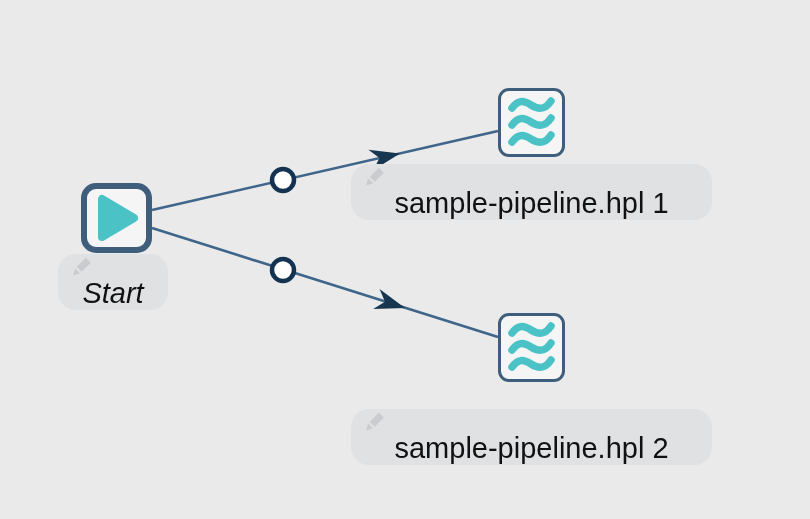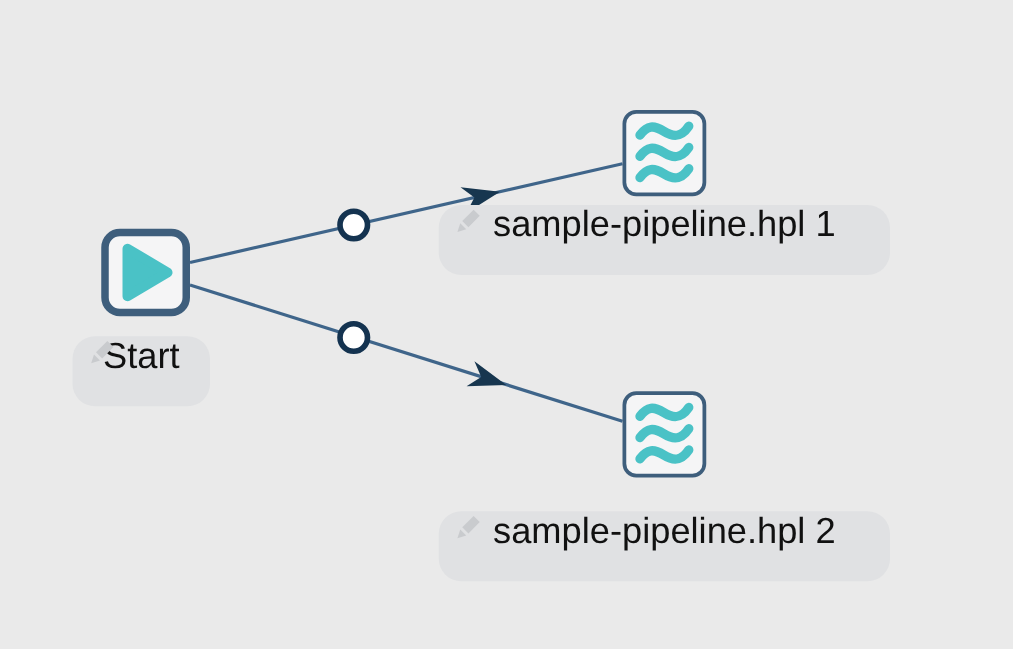--- a/index.html
+++ b/index.html
@@ -43,27 +43,27 @@
   }
   .pipeline-node-1 { left: 498px; top: 88px; }
   .pipeline-node-2 { left: 498px; top: 313px; }
   .node-icon svg { display: block; width: 100%; height: 100%; }
 
   .node-label {
     position: absolute;
     background: var(--label_bg, #e0e1e3);
     border-radius: 18px;
     display: flex;
-    align-items: flex-start;
+    align-items: flex-end;
     justify-content: center;
     font-size: 29px;
     color: var(--label_text, #111111);
     white-space: nowrap;
   }
-  .start-label { left: 58px; top: 269px; width: 110px; height: 56px; }
+  .start-label { left: 58px; top: 254px; width: 110px; height: 56px; font-style: italic; }
   .pipeline-label-1 { left: 351px; top: 164px; width: 361px; height: 56px; }
   .pipeline-label-2 { left: 351px; top: 409px; width: 361px; height: 56px; }
 
   .pencil {
     position: absolute;
     left: 8px; top: -4px;
     width: 32px; height: 32px;
     color: var(--pencil_icon, #c9cbce);
     pointer-events: none;
   }

